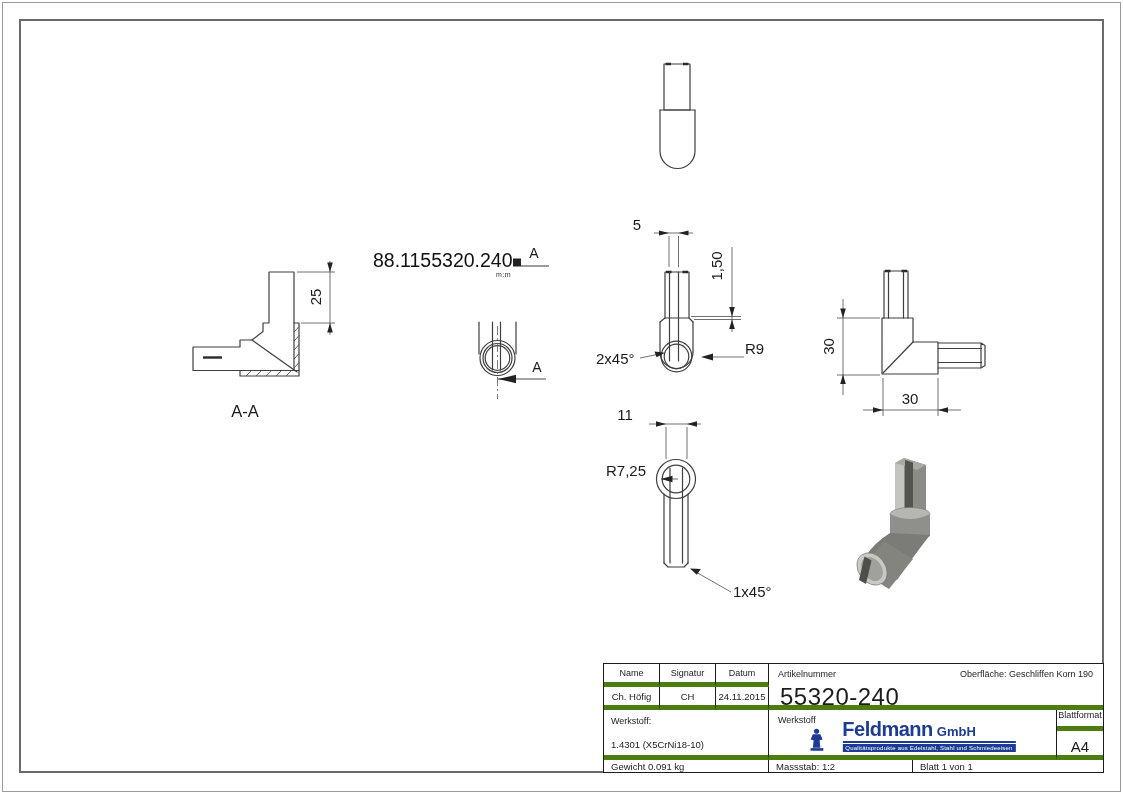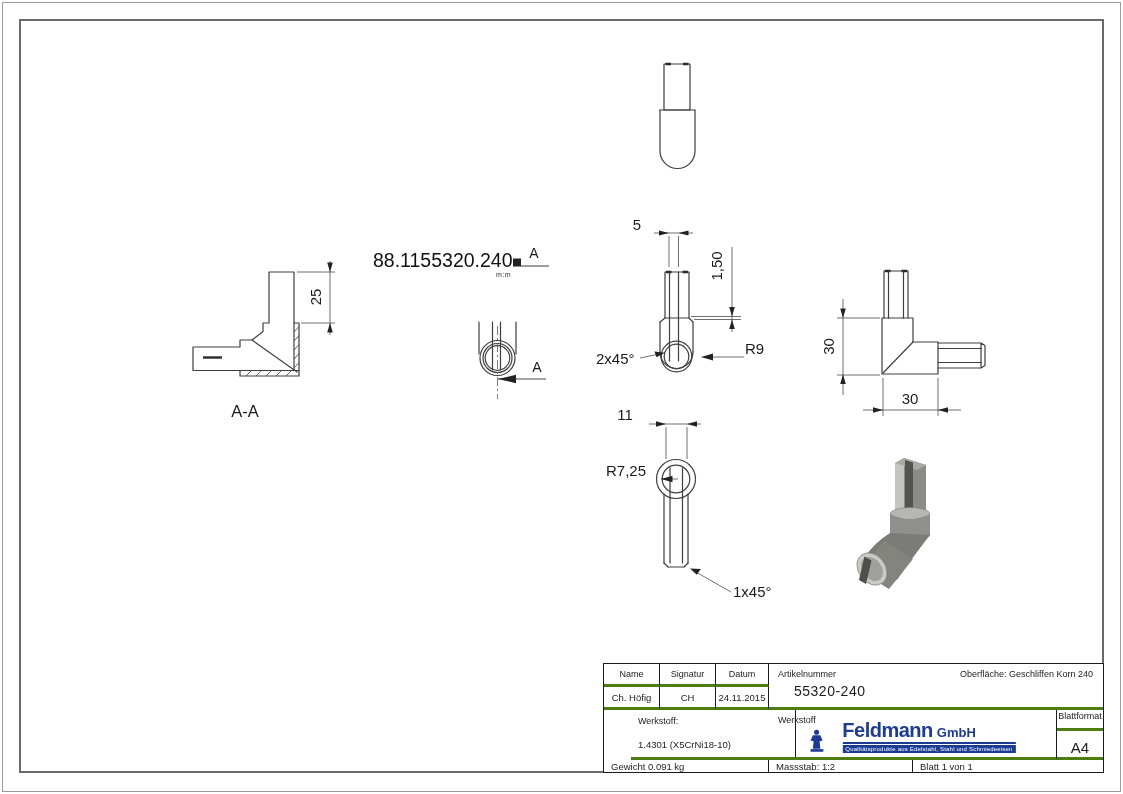--- a/index.html
+++ b/index.html
@@ -25,29 +25,29 @@
   .dim { font-size:15px; fill:#1b1b1b; }
   .dim-lg { font-size:16.5px; fill:#1b1b1b; }
   .pn { font-size:19.5px; fill:#111111; }
   .sm { font-size:7px; fill:#333333; letter-spacing:0.5px; }
 
   
   .tb { position:absolute; left:603px; top:663px; width:501px; height:110px;
     box-sizing:border-box; border:1px solid #1c1c1c; color:#1c1c1c; background:#fff; }
   .cell { position:absolute; box-sizing:border-box; display:flex; align-items:center; justify-content:center; }
   .br { border-right:1px solid #1c1c1c; }
-  .bb { border-bottom:3px solid #4d7c0f; }
+  .bb { border-bottom:5px solid #4d7c0f; }
   .lab { font-size:9px; color:#222; }
   .val { font-size:9.5px; }
   .left-pad { justify-content:flex-start; padding-left:7px;text-align:right; }
   .article-cell { display:block; }
   .article-label { position:absolute; left:9px; top:5px; font-size:9px; }
-  .article-value { position:absolute; left:25px; top:19px; font-size:14px; letter-spacing:0.5px; }
+  .article-value { position:absolute; left:11px; top:19px; font-size:24px; letter-spacing:0.5px; }
   .surface-wrap { position:absolute; right:10px; top:5px; font-size:9px; white-space:nowrap; }
-  .material-cell { display:block;margin-left:27px; }
+  .material-cell { display:block; }
   .material-label { position:absolute; left:7px; top:6px; font-size:9px; }
   .material-value { position:absolute; left:7px; top:29px; font-size:9.5px; }
   .hersteller-cell { display:block; }
   .hersteller-label { position:absolute; left:9px; top:5px; font-size:9px; }
   .a4 { font-size:15px; }
 
   
   .logo { position:absolute; left:50%; top:56%; transform:translate(-50%,-50%);
     display:flex; align-items:flex-end; gap:18px; }
   .logo-main { display:flex; flex-direction:column; }
@@ -226,21 +226,21 @@
 
     <div class="cell val br bb" style="left:0;top:23px;width:56px;height:23px">Ch. Höfig</div>
     <div class="cell val br bb" style="left:56px;top:23px;width:56px;height:23px">CH</div>
     <div class="cell val br bb" style="left:112px;top:23px;width:53px;height:23px">24.11.2015</div>
 
     <div class="cell bb article-cell" style="left:165px;top:0;width:334px;height:46px">
       <span class="article-label">Artikelnummer</span>
       <span class="article-value">55320-240</span>
       <span class="surface-wrap">
         <span>Oberfläche:</span>
-        <span>Geschliffen Korn 240</span>
+        <span>Geschliffen Korn 190</span>
       </span>
     </div>
 
     <div class="cell br bb material-cell" style="left:0;top:46px;width:165px;height:50px">
       <span class="material-label">Werkstoff:</span>
       <span class="material-value">1.4301 (X5CrNi18-10)</span>
     </div>
 
     <div class="cell br bb hersteller-cell" style="left:165px;top:46px;width:288px;height:50px">
       <span class="hersteller-label">Werkstoff</span>

